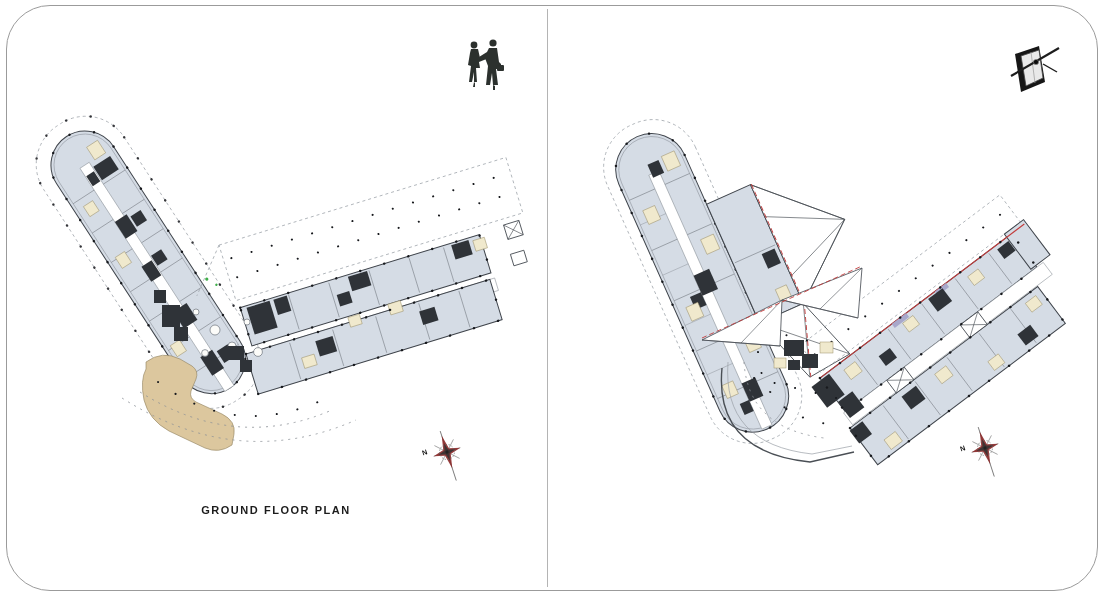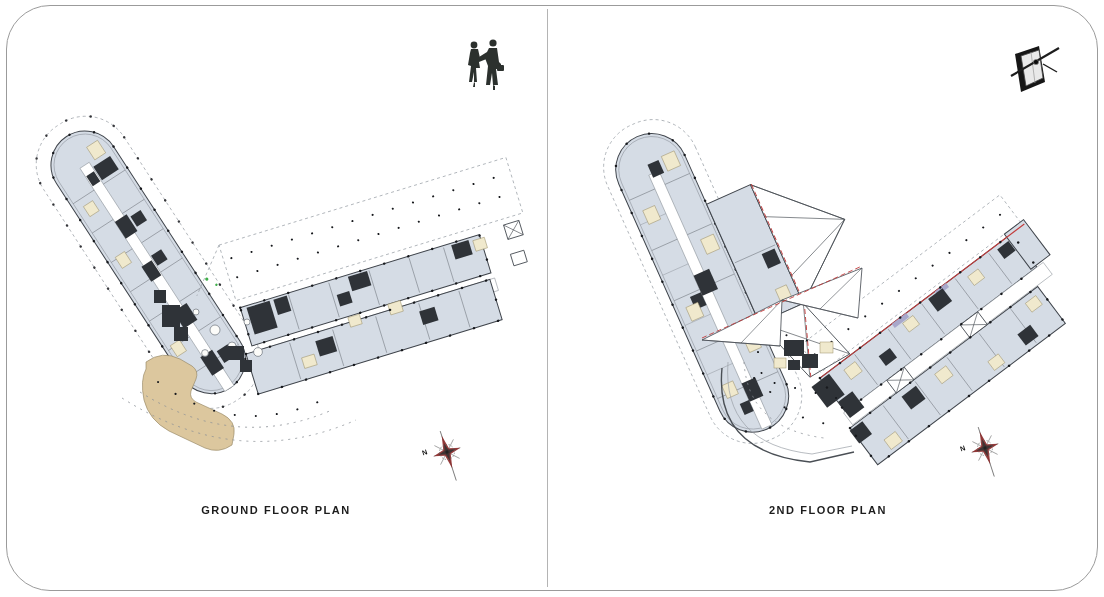--- a/index.html
+++ b/index.html
@@ -256,14 +256,13 @@
       <path d="M0,-22V30" stroke="#555" stroke-width=".7" fill="none"></path>
       <path d="M-14,0H14 M-10,-10L10,10 M-10,10L10,-10" stroke="#777" stroke-width=".6" fill="none"></path>
       <polygon points="0,-17 3,-3 14,0 3,3 0,17 -3,3 -14,0 -3,-3" fill="#8c2a2a" opacity=".9"></polygon>
       <polygon points="0,-9 2,-2 9,0 2,2 0,9 -2,2 -9,0 -2,-2" fill="#333" opacity=".85"></polygon>
       <circle r="7.5" fill="none" stroke="#666" stroke-width=".6" stroke-dasharray="1.5 1.5"></circle>
       <circle r="1.6" fill="#222"></circle>
       <text class="ntxt" x="-24" y="-4">N</text>
     </g>
   </svg>
 
-  <div class="plan-title">2ND FLOOR PLAN</div>
 </div>
 
 </body></html>

